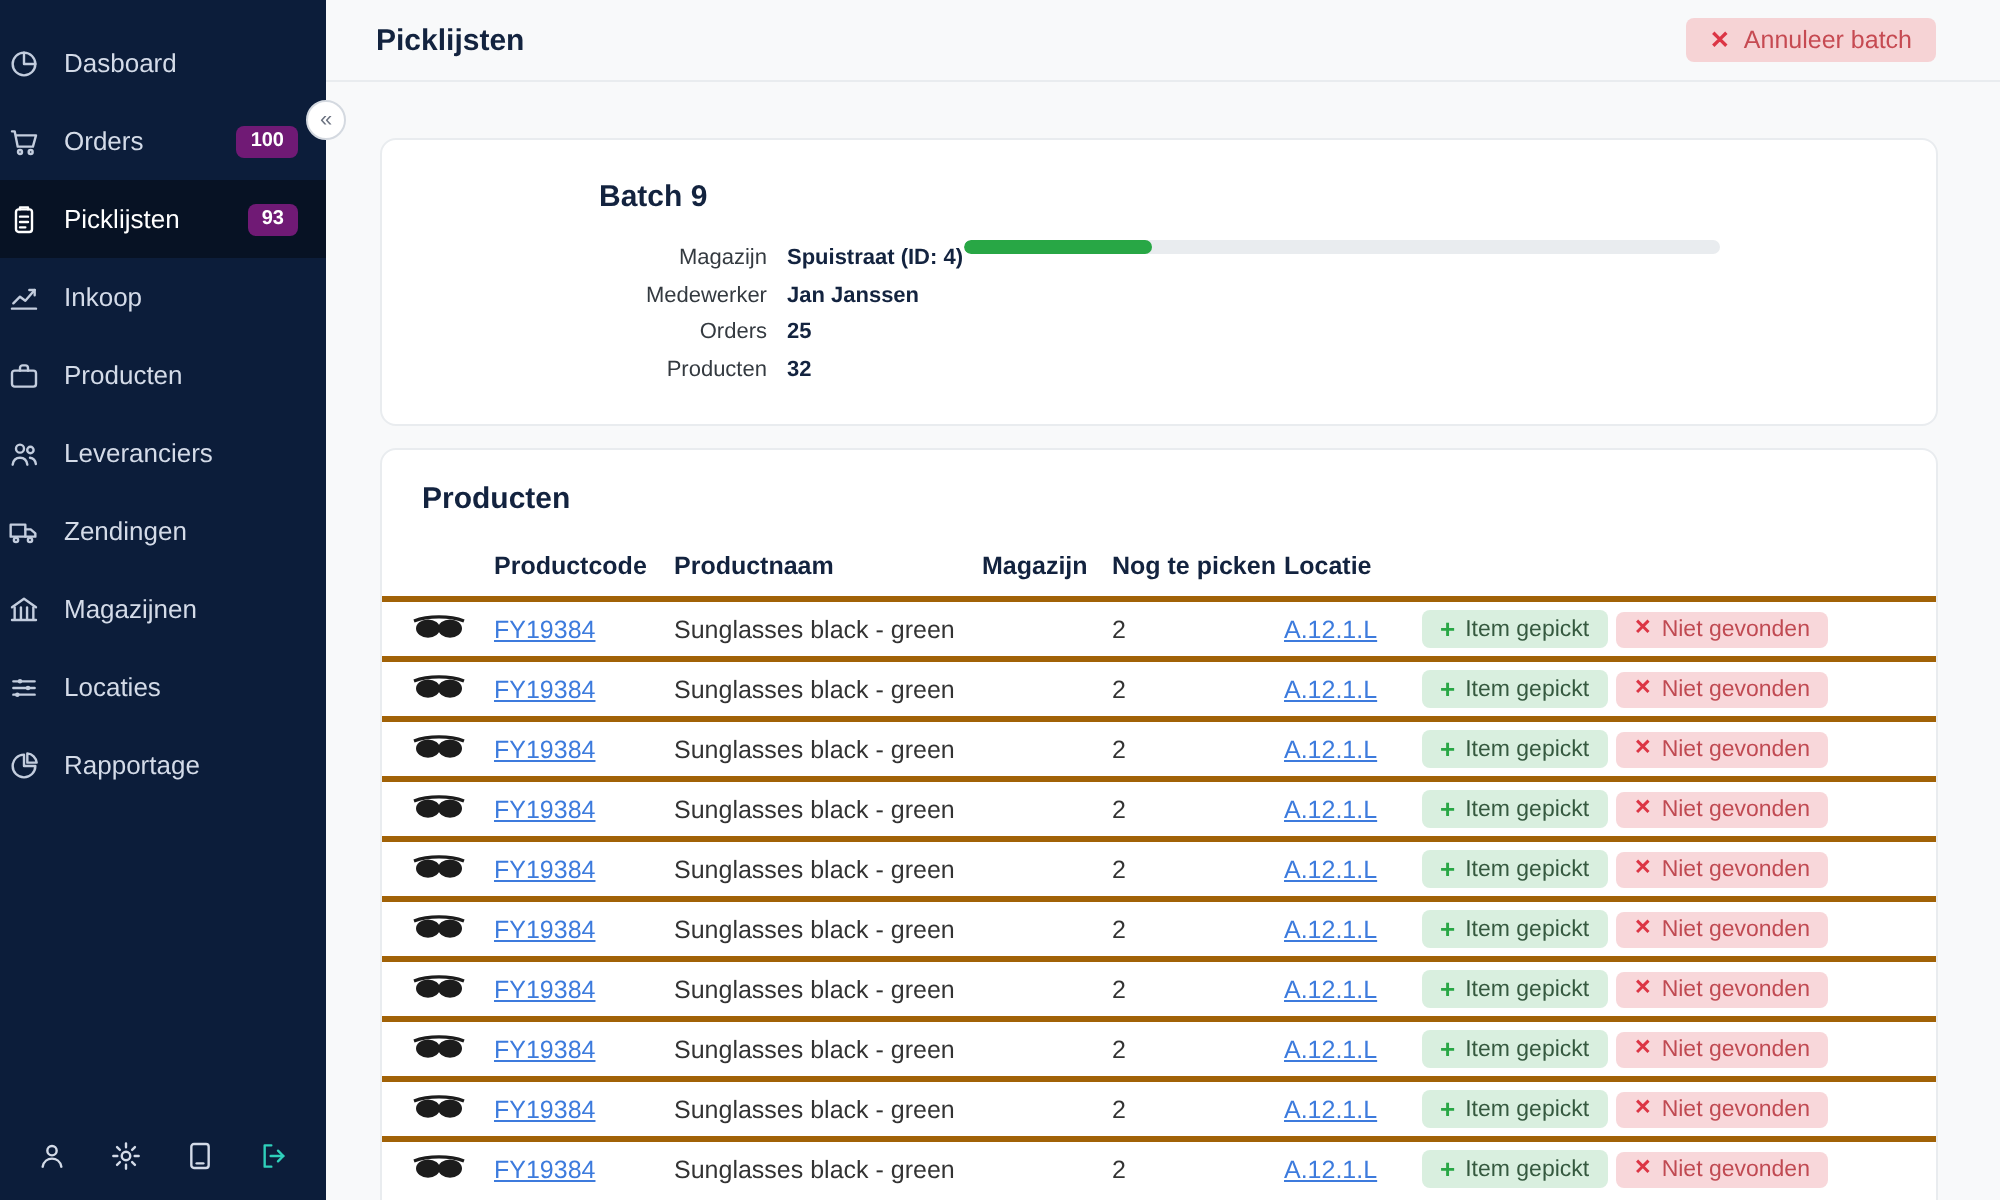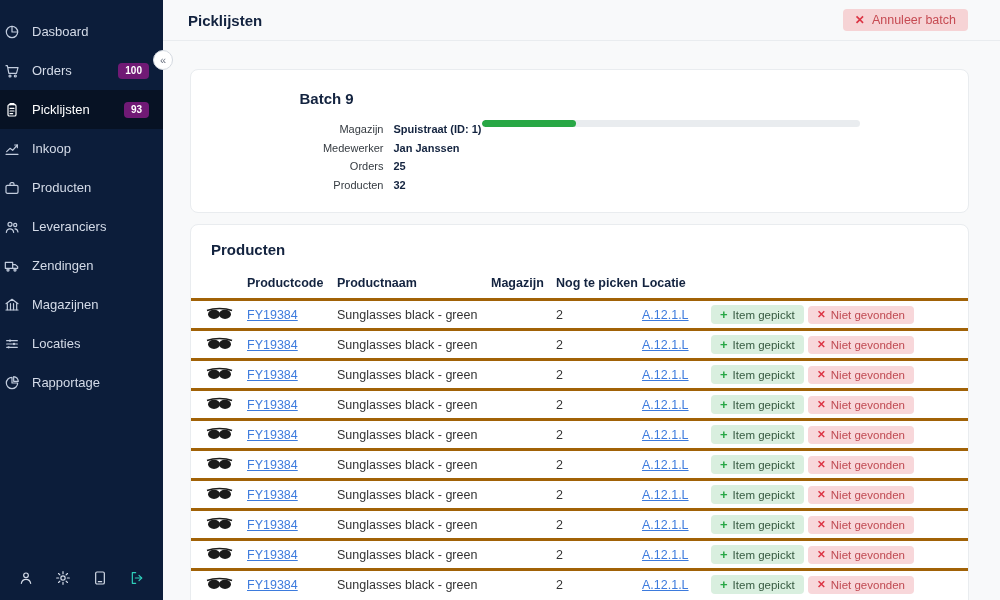--- a/index.html
+++ b/index.html
@@ -214,21 +214,21 @@
   </div>
 
   <div class="content">
 
     <div class="card batch-card">
       <div>
         <div class="card-title">Batch 9</div>
         <div id="batch-fields">
             <div class="field-row">
     <span class="field-label">Magazijn</span>
-    <span class="field-value">Spuistraat (ID: 1)</span>
+    <span class="field-value">Spuistraat (ID: 4)</span>
   </div>
             <div class="field-row">
     <span class="field-label">Medewerker</span>
     <span class="field-value">Jan Janssen</span>
   </div>
             <div class="field-row">
     <span class="field-label">Orders</span>
     <span class="field-value">25</span>
   </div>
             <div class="field-row">

